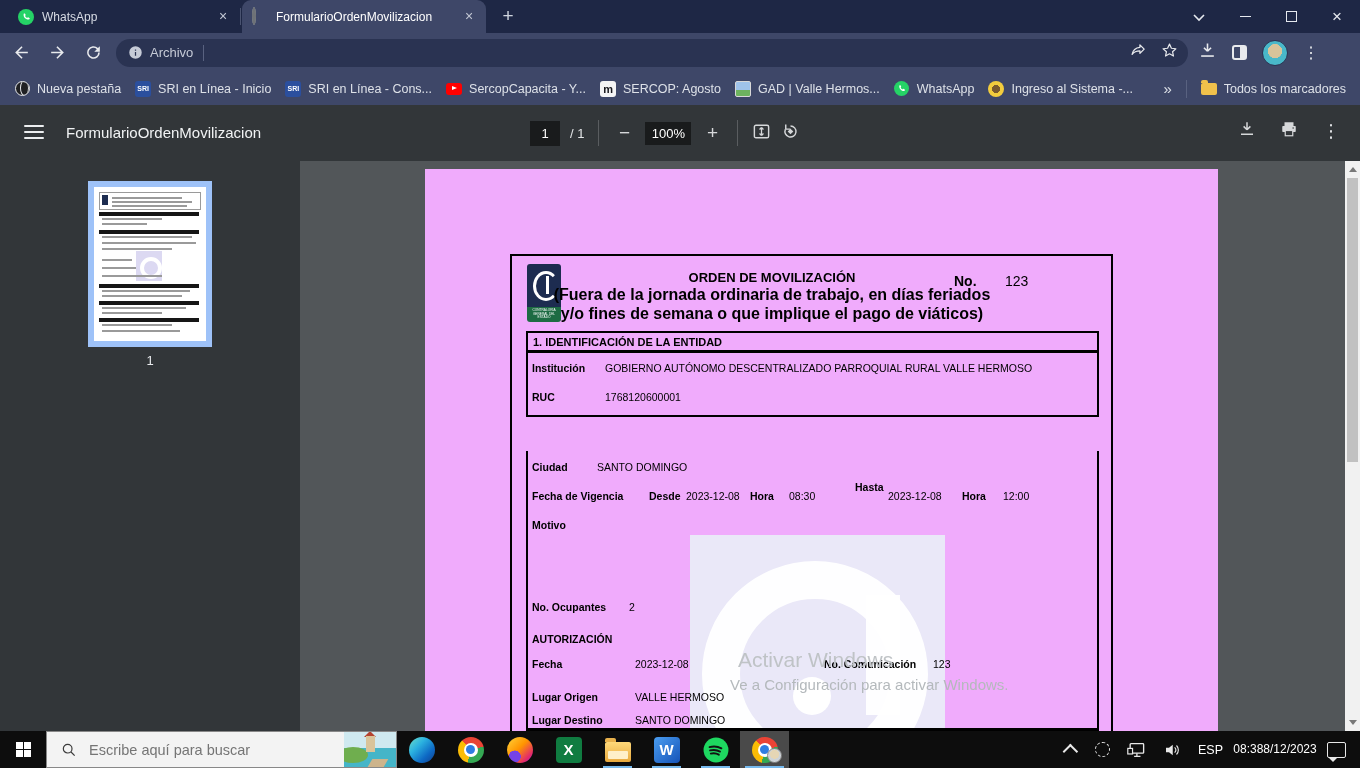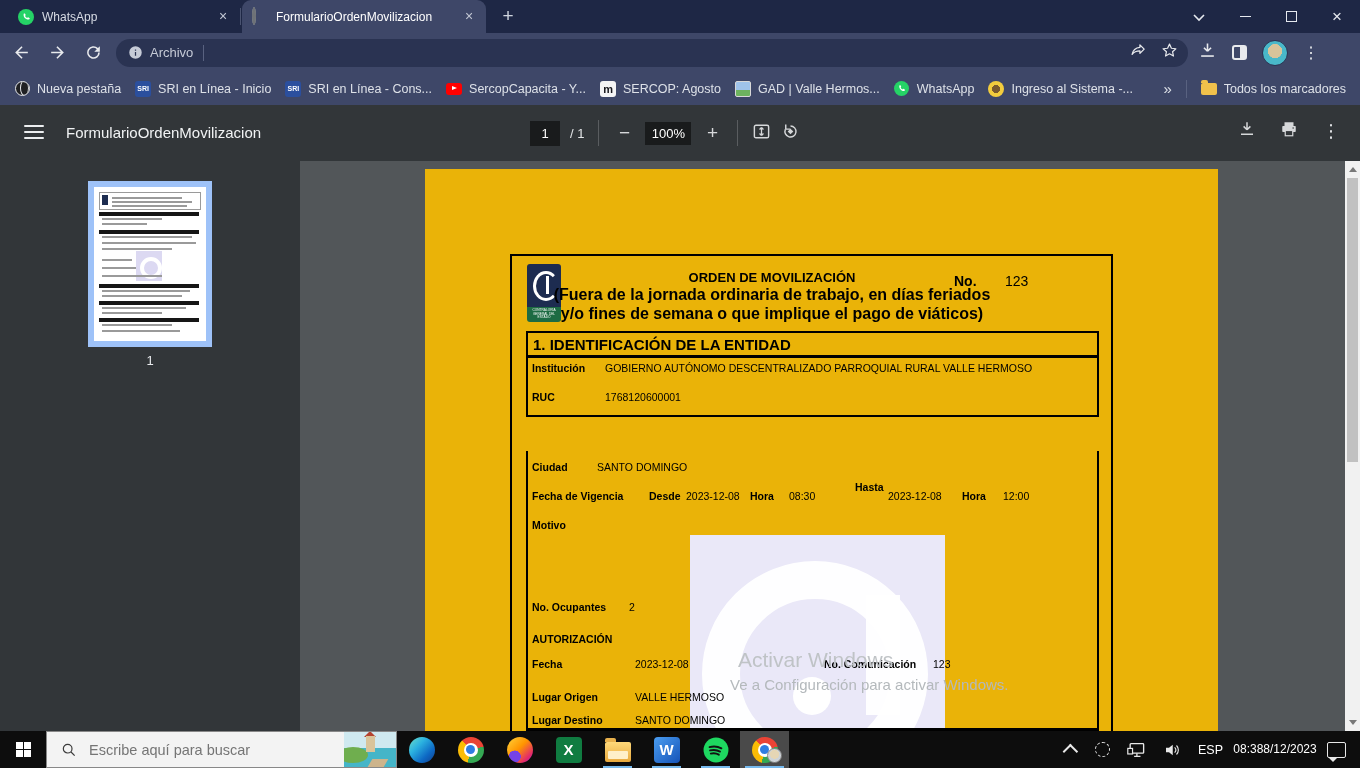--- a/index.html
+++ b/index.html
@@ -79,38 +79,38 @@
   .thumb-page{position:absolute;left:6px;top:6px;width:112px;height:154px;background:#fff;}
   .tp{position:absolute;background:#9a9a9a;height:1.5px;}
   .tpb{position:absolute;background:#161616;height:3.5px;left:5px;width:100px;}
   .tp-head{position:absolute;left:5px;top:5px;width:100px;height:16px;border:1px solid #9a9a9a;}
   .tp-logo{position:absolute;left:2px;top:2px;width:6px;height:10px;background:#1d2c50;}
   .tp-wm{position:absolute;left:42px;top:64px;width:26px;height:30px;background:#dcd9f2;}
   .tp-wm::before{content:"";position:absolute;left:4px;top:6px;width:14px;height:14px;border:4px solid #fff;border-radius:50%;}
   .thumb-num{position:absolute;left:88px;top:192px;width:124px;text-align:center;color:#e8eaed;font-size:13px;}
 
   
-  .page{position:absolute;left:425px;top:8px;width:793px;height:562px;background:#eab308;overflow:hidden;color:#000;}
+  .page{position:absolute;left:425px;top:8px;width:793px;height:562px;background:#f0abfc;overflow:hidden;color:#000;}
   .wm{position:absolute;left:265px;top:366px;width:255px;height:196px;background:#eae8f8;z-index:0;}
   .wm-ring{position:absolute;left:12px;top:26px;width:150px;height:150px;border:38px solid rgba(255,255,255,.95);border-radius:50%;}
   .wm-dot{position:absolute;left:103px;top:142px;width:38px;height:38px;background:#fff;border-radius:50%;}
   .wm-bar{position:absolute;left:176px;top:60px;width:34px;height:120px;background:rgba(255,255,255,.95);}
   .formbox{position:absolute;left:85px;top:85px;width:603px;height:477px;border:2px solid #000;border-bottom:none;box-sizing:border-box;z-index:1;}
   .f-abs{position:absolute;white-space:nowrap;}
   .b{font-weight:bold;}
   .fs10{font-size:10.5px;}
   .cge-logo{position:absolute;left:15px;top:8px;width:34px;height:58px;}
   .cge-top{position:absolute;left:0;top:0;width:34px;height:43px;background:#1d2c50;border-radius:3px 3px 0 0;}
   .cge-ring{position:absolute;left:6px;top:7px;width:20px;height:24px;border:3px solid #fff;border-radius:50%;border-right-color:transparent;}
   .cge-key{position:absolute;left:19px;top:12px;width:3px;height:18px;background:#fff;}
   .cge-band{position:absolute;left:0;top:43px;width:34px;height:15px;background:#1d6b43;border-radius:0 0 3px 3px;color:#fff;font-size:3.2px;line-height:1.15;text-align:center;padding-top:2px;box-sizing:border-box;}
   .f-title{position:absolute;left:40px;top:14px;width:440px;text-align:center;}
   .f-title .t1{font-size:13px;font-weight:bold;}
   .f-title .t2{font-size:16px;font-weight:bold;line-height:1.2;}
-  .sec-head{position:absolute;left:14px;width:573px;border:2px solid #000;border-bottom-width:3px;box-sizing:border-box;font-size:15px;font-weight:bold;padding:3px 0 2px 5px;background:transparent;}
+  .sec-head{position:absolute;left:14px;width:573px;border:2px solid #000;border-bottom-width:3px;box-sizing:border-box;font-size:11px;font-weight:bold;padding:3px 0 2px 5px;background:transparent;}
   .sec-body{position:absolute;left:14px;width:573px;border:2px solid #000;border-top:none;box-sizing:border-box;}
 
   
   .activar{position:absolute;left:730px;top:487px;color:#bfc3c6;z-index:5;pointer-events:none;}
   .activar .a1{font-size:21px;margin-left:8px;}
   .activar .a2{font-size:15px;margin-top:4px;color:#b4b9bc;}
 
   
   .sb{position:absolute;right:0;top:0;width:15px;height:570px;background:#f1f1f1;}
   .sb-up{position:absolute;left:4px;top:6px;width:0;height:0;border-left:4px solid transparent;border-right:4px solid transparent;border-bottom:5px solid #787878;}

